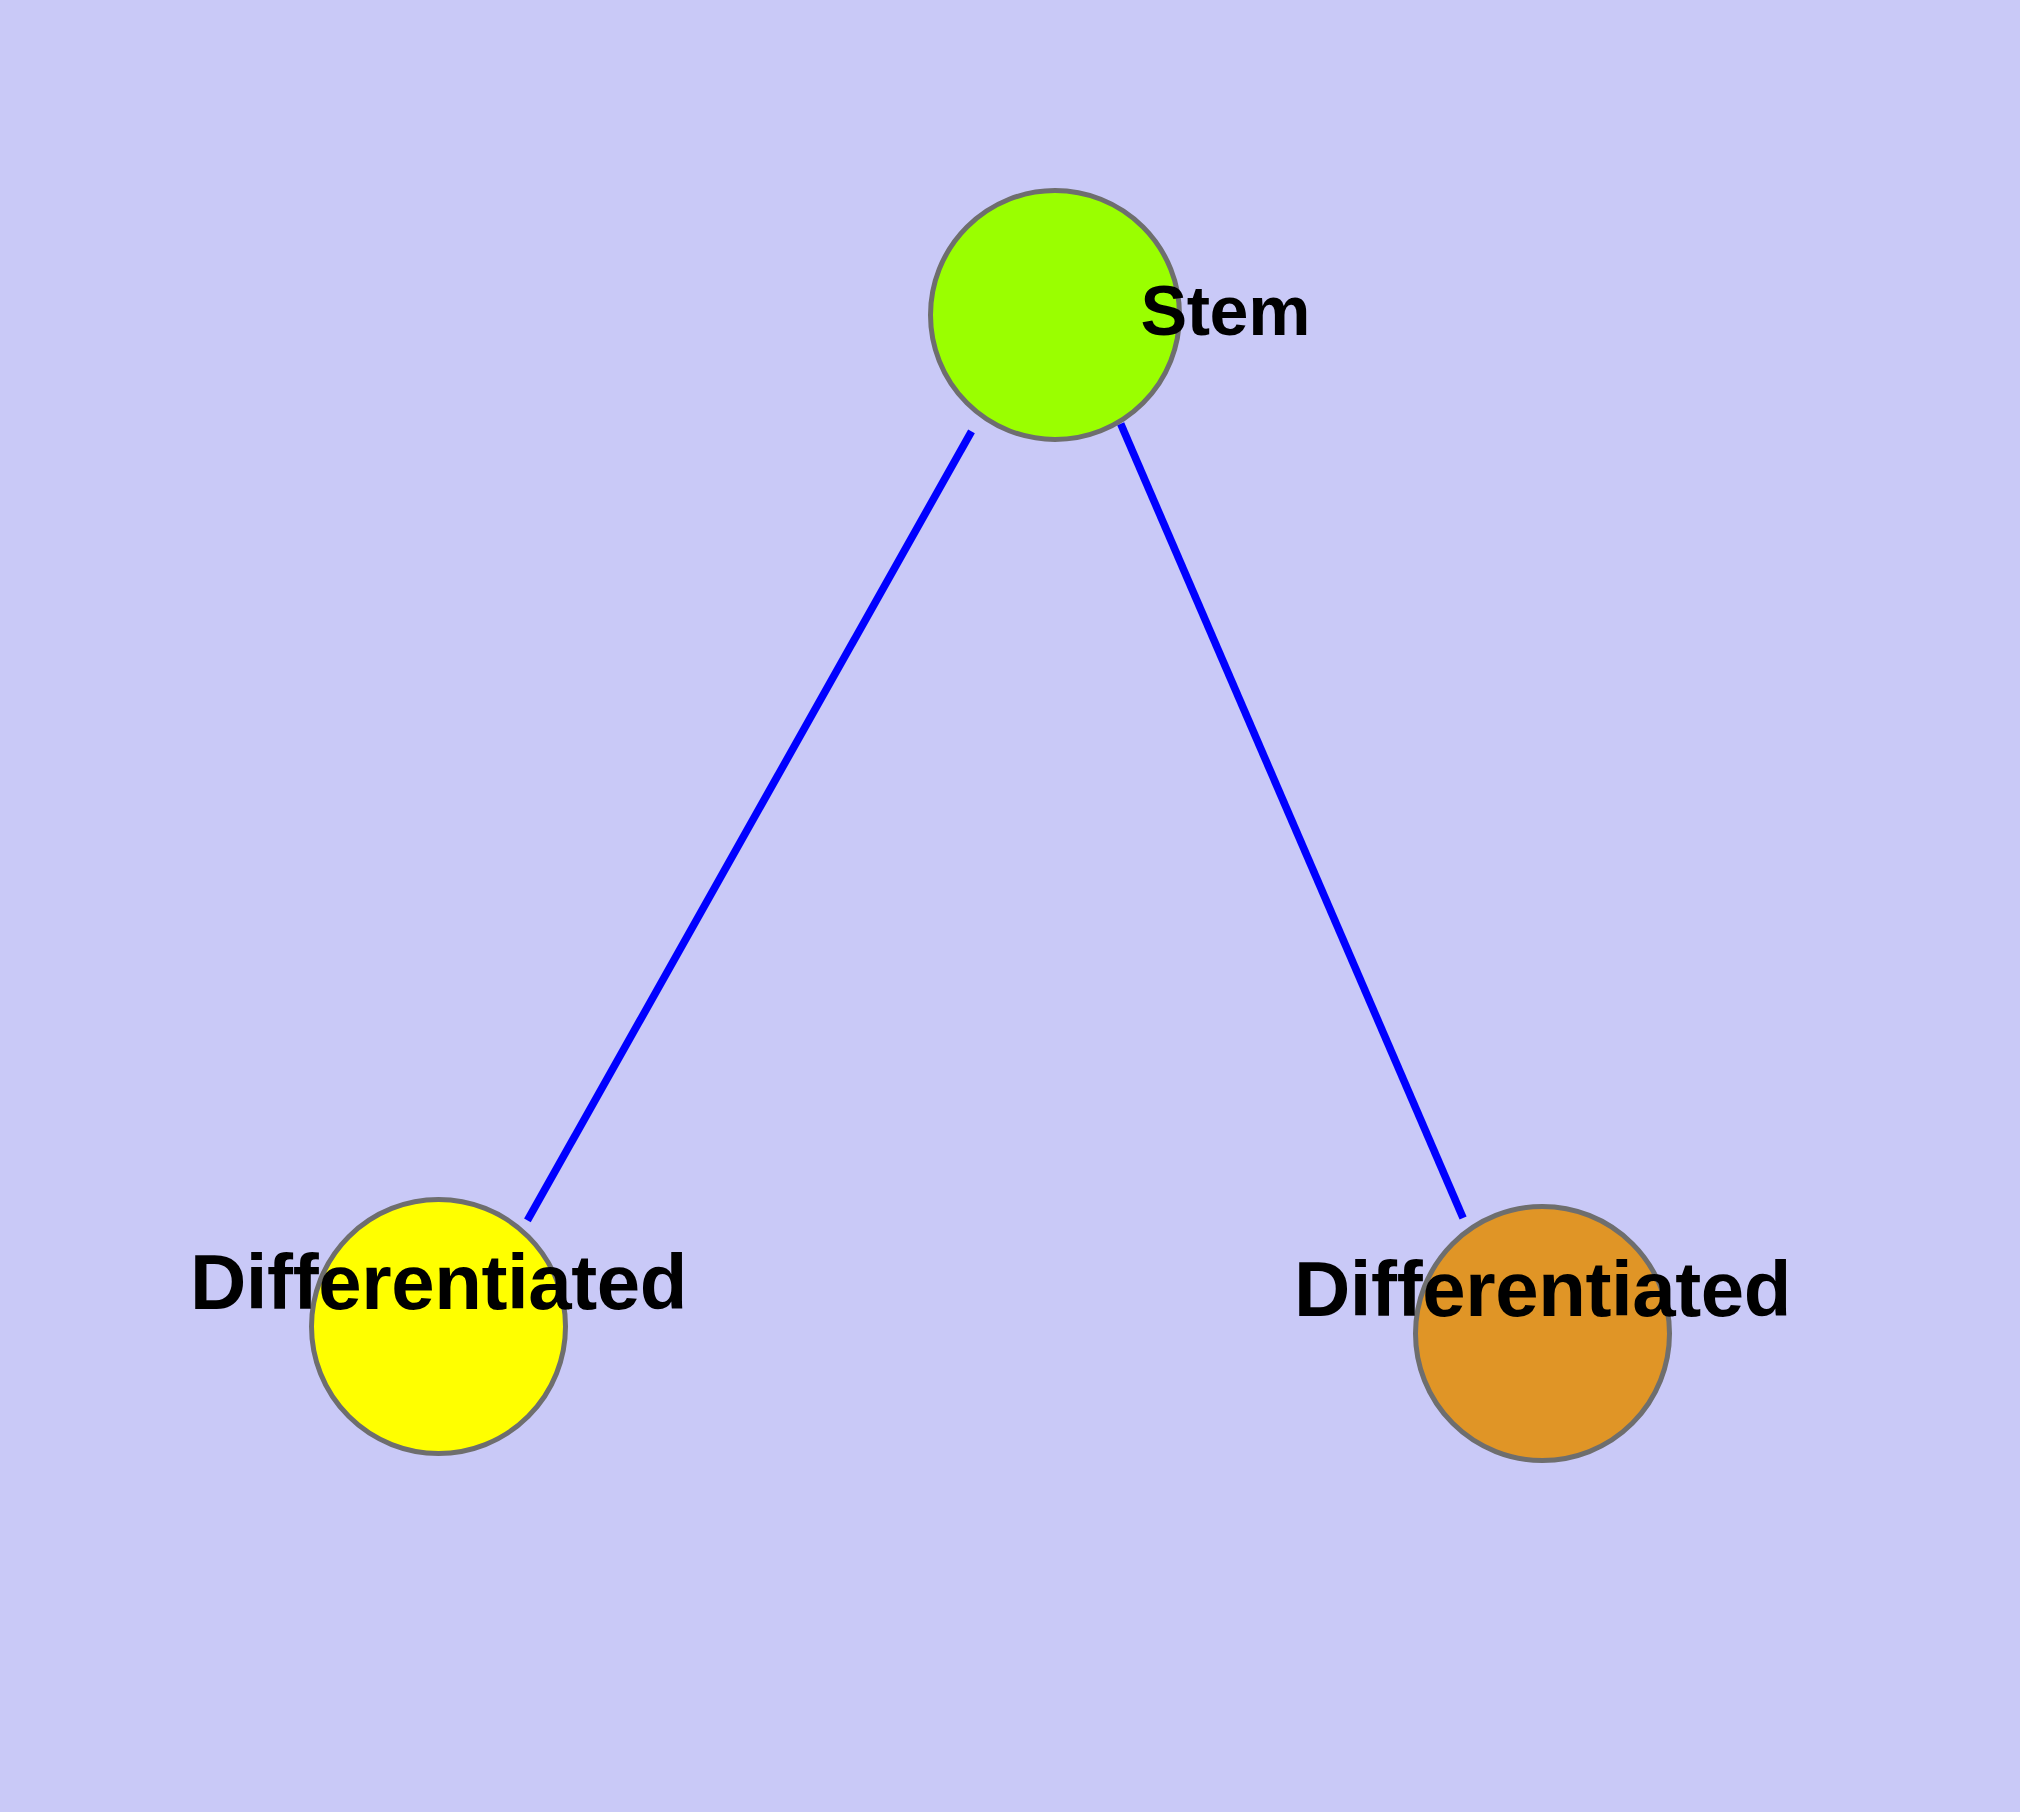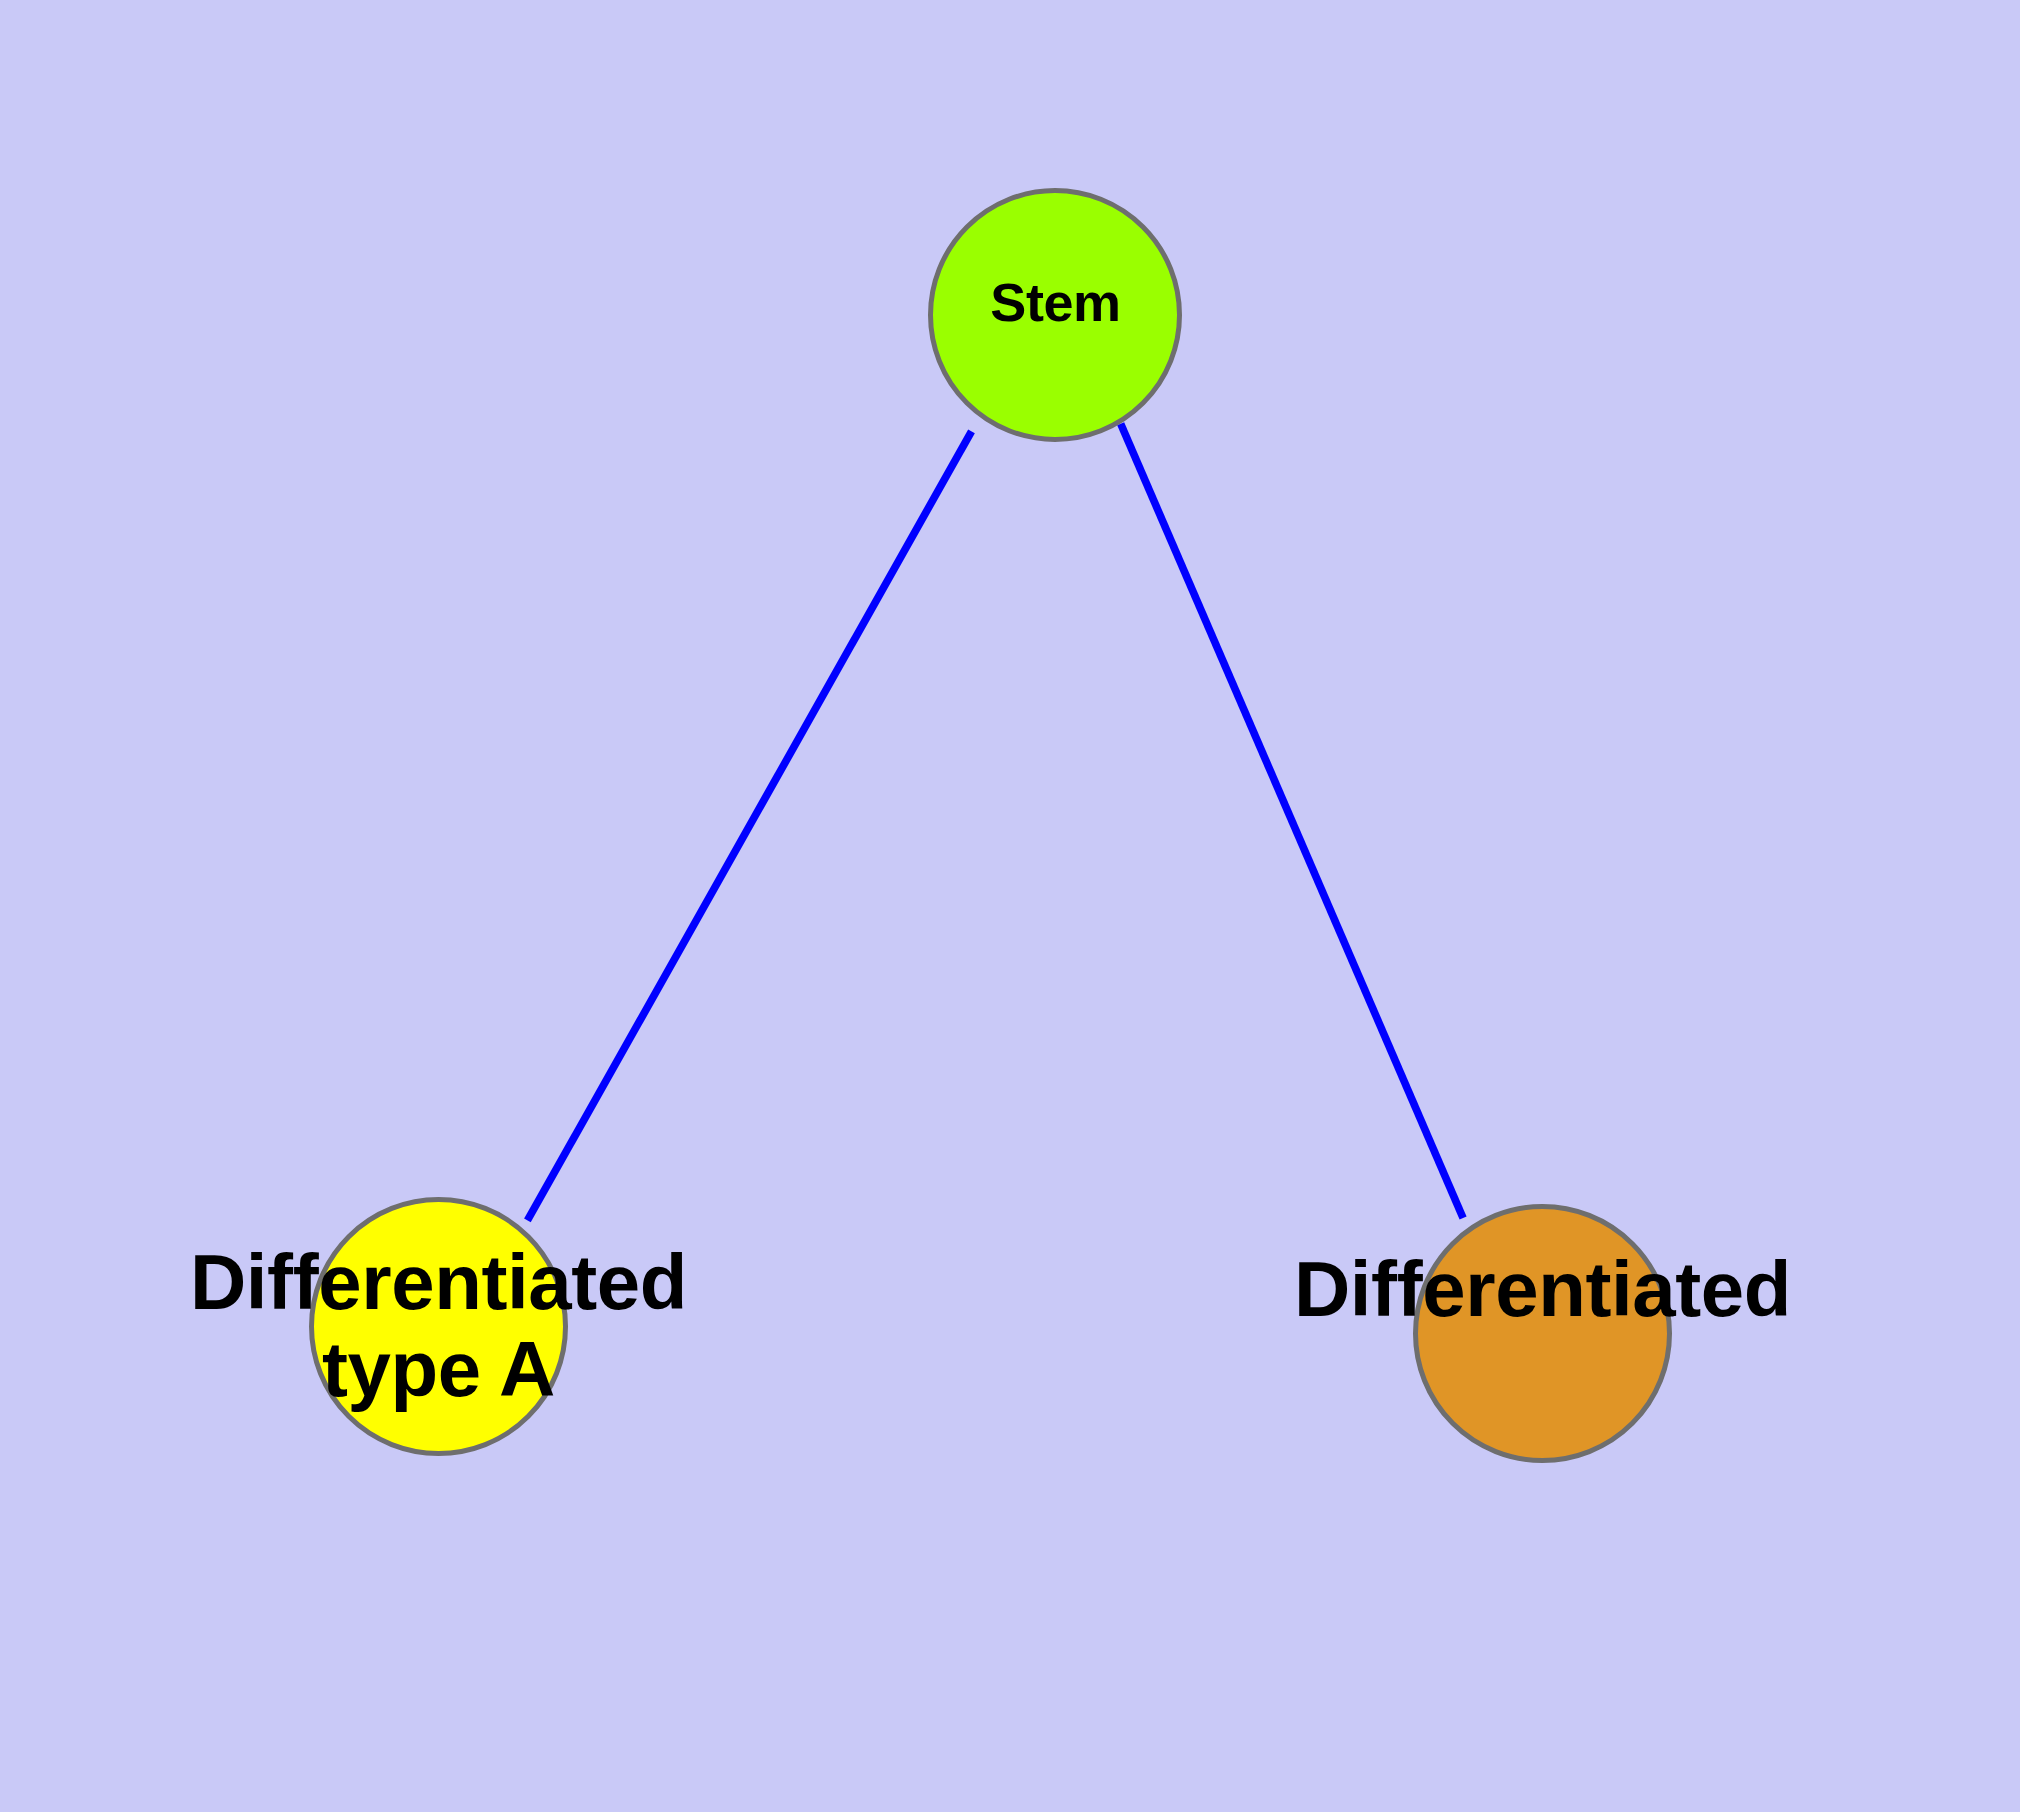--- a/index.html
+++ b/index.html
@@ -66,21 +66,22 @@
     letter-spacing: -0.4px;
     pointer-events: none;
   }
   .node-label span {
     display: block;
   }
   #label-stem {
     left: 801px;
     top: 270px;
     width: 509px;
-    font-size: 54px;
+    font-size: 70px;
+    text-align: right;
   }
   #label-diff-a {
     left: 184px;
     top: 1242px;
     width: 509px;
     font-size: 78px;
   }
   #label-diff-b {
     left: 1288px;
     top: 1249px;
@@ -103,21 +104,20 @@
   <div class="node" id="node-stem" style="left: 928px; top: 188px; width: 254px; height: 254px; background: rgb(154, 255, 0); border-color: rgb(110, 110, 110);"></div>
   <div class="node" id="node-diff-a" style="left: 309px; top: 1197px; width: 259px; height: 259px; background: rgb(255, 255, 0); border-color: rgb(110, 110, 110);"></div>
   <div class="node" id="node-diff-b" style="left: 1413px; top: 1204px; width: 259px; height: 259px; background: rgb(224, 149, 38); border-color: rgb(110, 110, 110);"></div>
 
   <div class="node-label" id="label-stem" style="color: rgb(0, 0, 0); left: 801px; top: 272px;">
     <span>Stem</span>
   </div>
 
   <div class="node-label" id="label-diff-a" style="color: rgb(0, 0, 0); left: 184px; top: 1239px;">
     <span>Differentiated</span>
-    <span>type A</span>
   </div>
 
   <div class="node-label" id="label-diff-b" style="color: rgb(0, 0, 0); left: 1288px; top: 1246px;">
     <span>Differentiated</span>
   </div>
 
 </div>
 
 
 </body></html>

